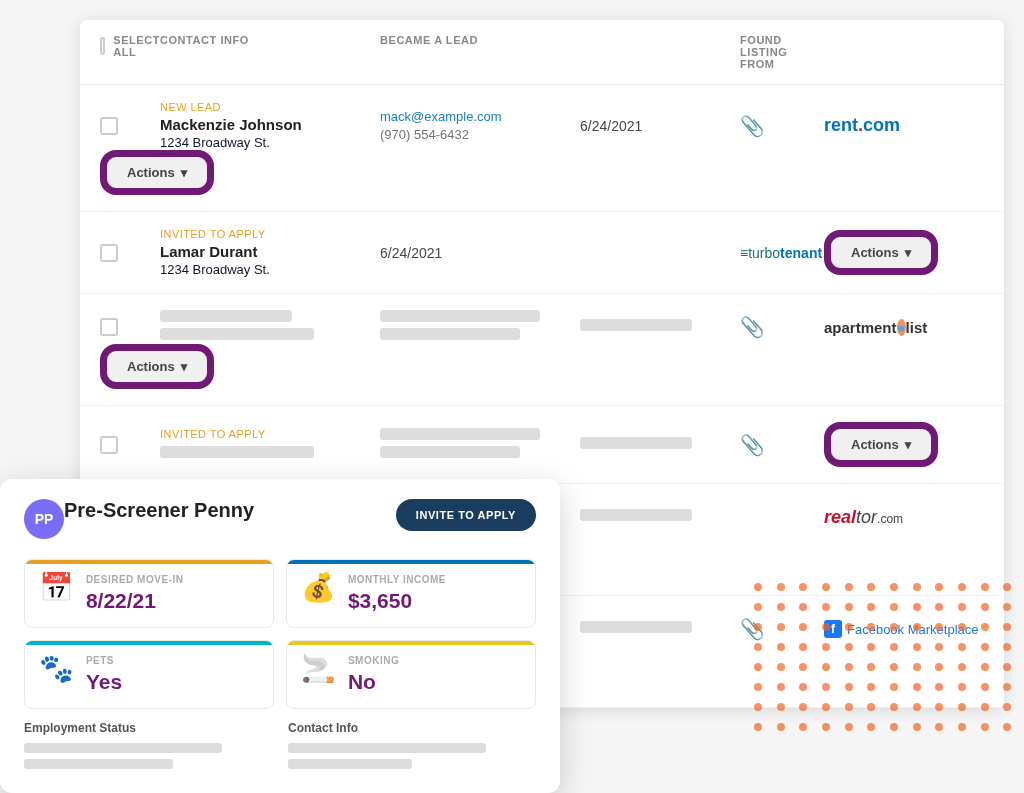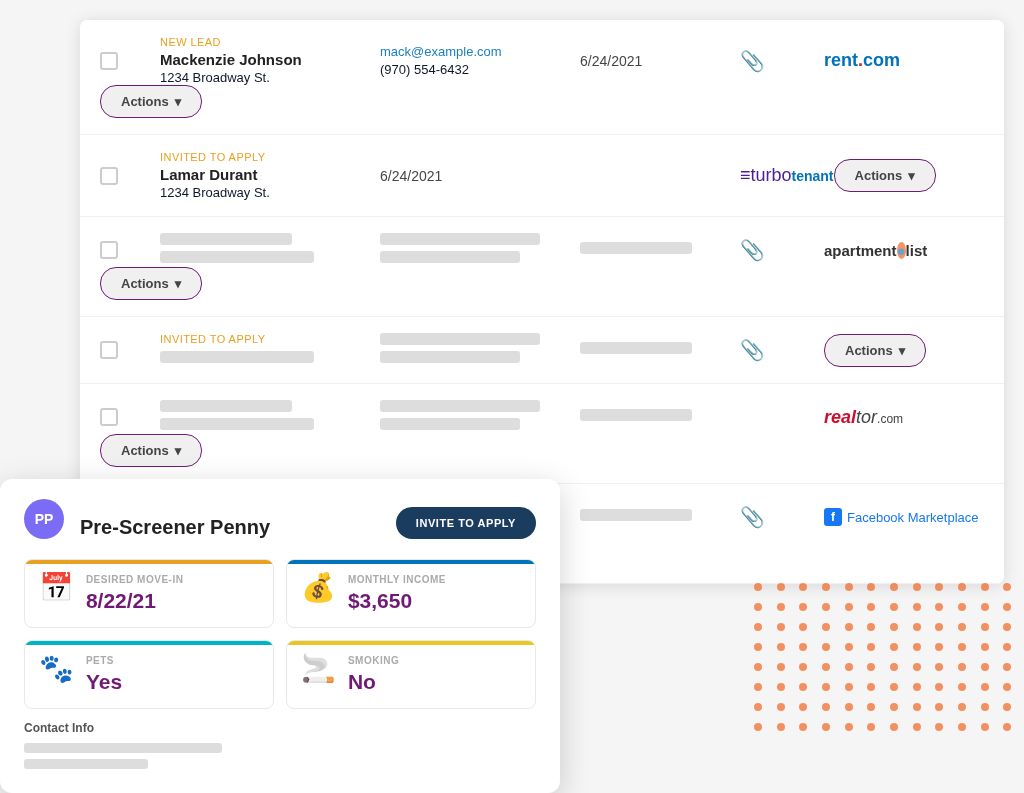--- a/index.html
+++ b/index.html
@@ -83,21 +83,21 @@
 
     .contact-email {
       font-size: 13px;
       color: #1a7fc2;
       text-decoration: none;
       display: block;
     }
 
     .contact-phone {
       font-size: 13px;
-      color: #0f172a;
+      color: #737373;
       margin-top: 3px;
     }
 
     .became-lead-date {
       font-size: 14px;
       color: #444;
     }
 
     .clip-icon {
       font-size: 20px;
@@ -152,21 +152,21 @@
       border-radius: 3px;
       display: flex;
       align-items: center;
       justify-content: center;
       font-size: 12px;
       font-weight: 700;
     }
 
     .actions-btn {
       background: #f0f0f0;
-      border: 1px solid #701a75;
+      border: 7px solid #701a75;
       border-radius: 16px;
       padding: 8px 20px;
       font-size: 13px;
       font-weight: 600;
       color: #444;
       cursor: pointer;
       display: inline-flex;
       align-items: center;
       gap: 6px;
     }
@@ -188,22 +188,22 @@
       width: 560px;
       background: #fff;
       border-radius: 12px;
       box-shadow: 0 8px 32px rgba(0,0,0,0.18);
       padding: 20px 24px 24px;
       z-index: 10;
     }
 
     .prescreener-header {
       display: flex;
-      align-items: flex-end;
-      gap: 16px;
+      align-items: flex-start;
+      gap: 0;
       margin-bottom: 20px;
     }
 
     .prescreener-avatar {
       width: 40px;
       height: 40px;
       border-radius: 50%;
       background: #7b6cf6;
       color: white;
       display: flex;
@@ -334,20 +334,33 @@
       border-radius: 50%;
       background: #f26522;
       opacity: 0.7;
     }
   </style>
 </head>
 <body>
 
 <div class="main-container">
 
+  <div class="table-header">
+    <div class="table-header-cell">
+      <div style="display:flex; align-items:center; gap:8px;">
+        <div class="checkbox"></div>
+        <span style="font-size:11px;font-weight:700;color:#888;letter-spacing:0.05em;">SELECT ALL</span>
+      </div>
+    </div>
+    <div class="table-header-cell">CONTACT INFO</div>
+    <div class="table-header-cell">BECAME A LEAD</div>
+    <div class="table-header-cell"></div>
+    <div class="table-header-cell">FOUND LISTING FROM</div>
+    <div class="table-header-cell"></div>
+  </div>
 
   <div class="table-row">
     <div>
       <div class="checkbox"></div>
     </div>
     <div>
       <div class="lead-status new-lead">NEW LEAD</div>
       <div class="lead-name">Mackenzie Johnson</div>
       <div class="lead-address">1234 Broadway St.</div>
     </div>
@@ -376,21 +389,21 @@
     </div>
     <div>
       <div class="lead-status invited">INVITED TO APPLY</div>
       <div class="lead-name">Lamar Durant</div>
       <div class="lead-address">1234 Broadway St.</div>
     </div>
     <div class="became-lead-date">6/24/2021</div>
     <div></div>
     <div>
       <div class="turbo-logo">
-        <span style="color:#4c1d95;font-size:18px;">≡turbo</span><span style="color:#0073bb;font-weight:700;font-size:14px;">tenant</span>
+        <span style="color:#0f766e;font-size:14px;">≡turbo</span><span style="color:#0073bb;font-weight:700;font-size:14px;">tenant</span>
       </div>
     </div>
     <div>
       <button class="actions-btn">
         <span>Actions</span>
         <span>▾</span>
       </button>
     </div>
   </div>
 
@@ -659,18 +672,23 @@
         <div>
           <div class="info-card-label">SMOKING</div>
           <div class="info-card-value">No</div>
         </div>
       </div>
     </div>
   </div>
 
   <div class="prescreener-footer">
     <div>
+      <div class="footer-section-label">Employment Status</div>
+      <div class="footer-blur"></div>
+      <div class="footer-blur" style="width:60%;margin-top:6px;"></div>
+    </div>
+    <div>
       <div class="footer-section-label">Contact Info</div>
       <div class="footer-blur"></div>
       <div class="footer-blur" style="width:50%;margin-top:6px;"></div>
     </div>
   </div>
 </div>
 
 </body></html>

